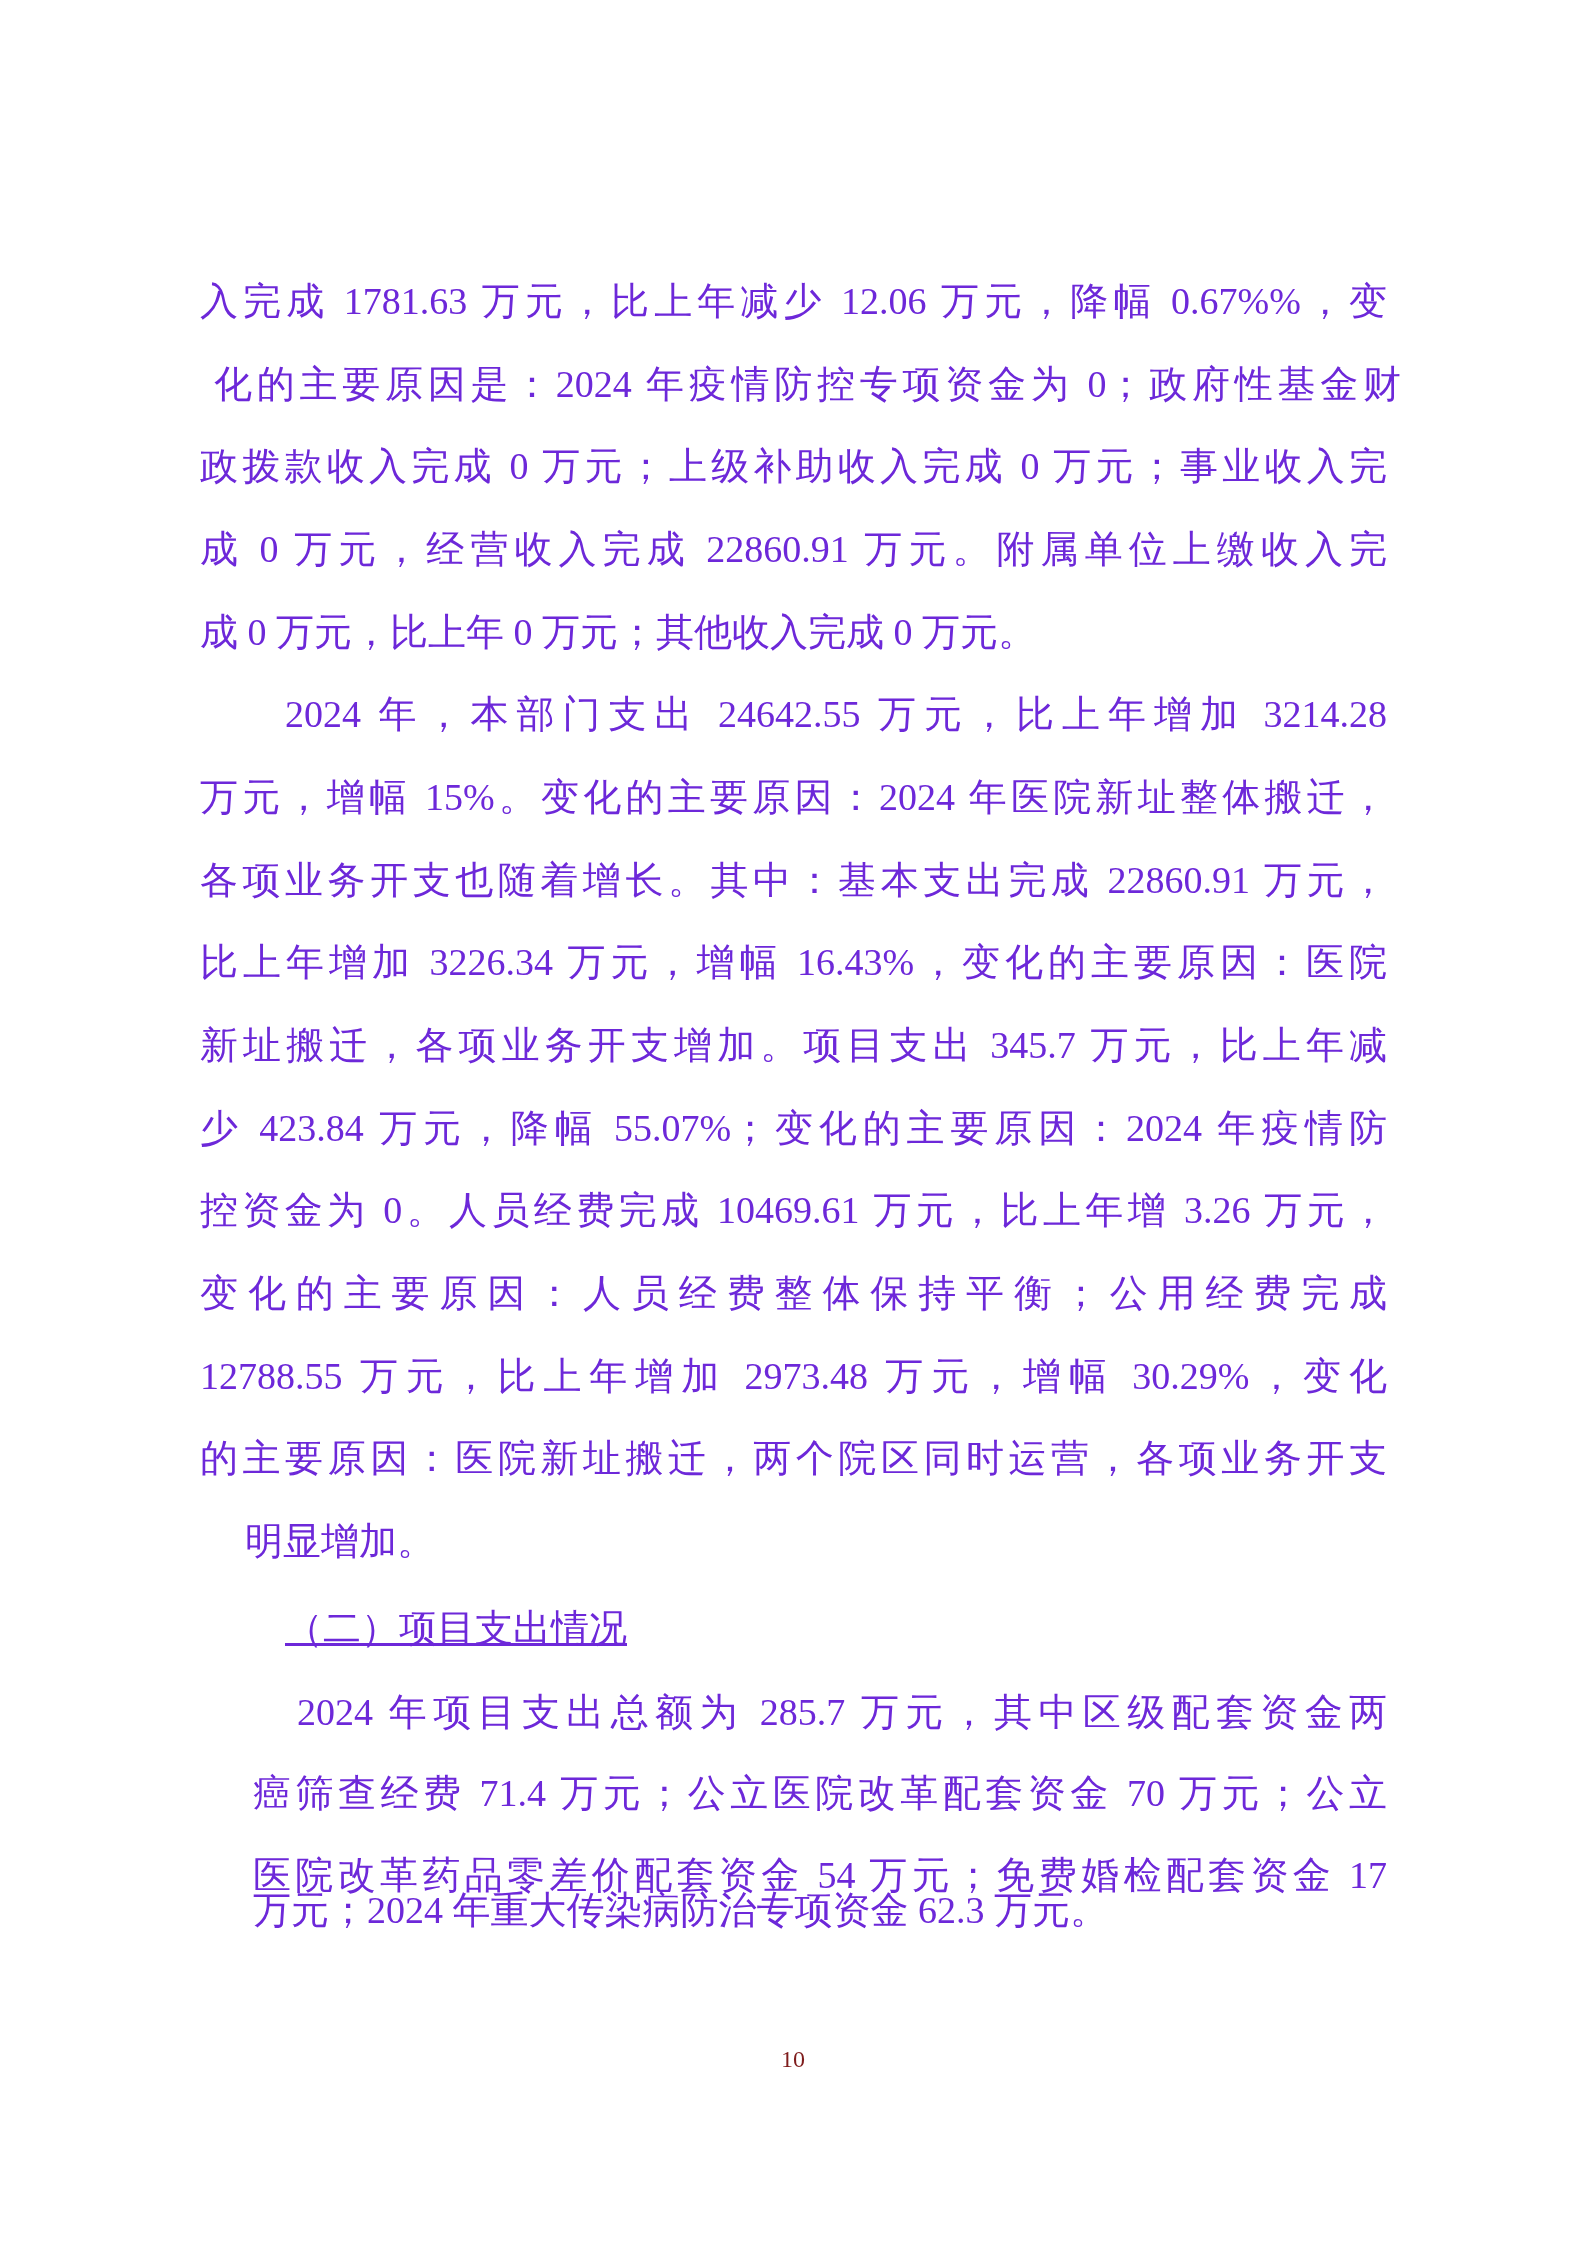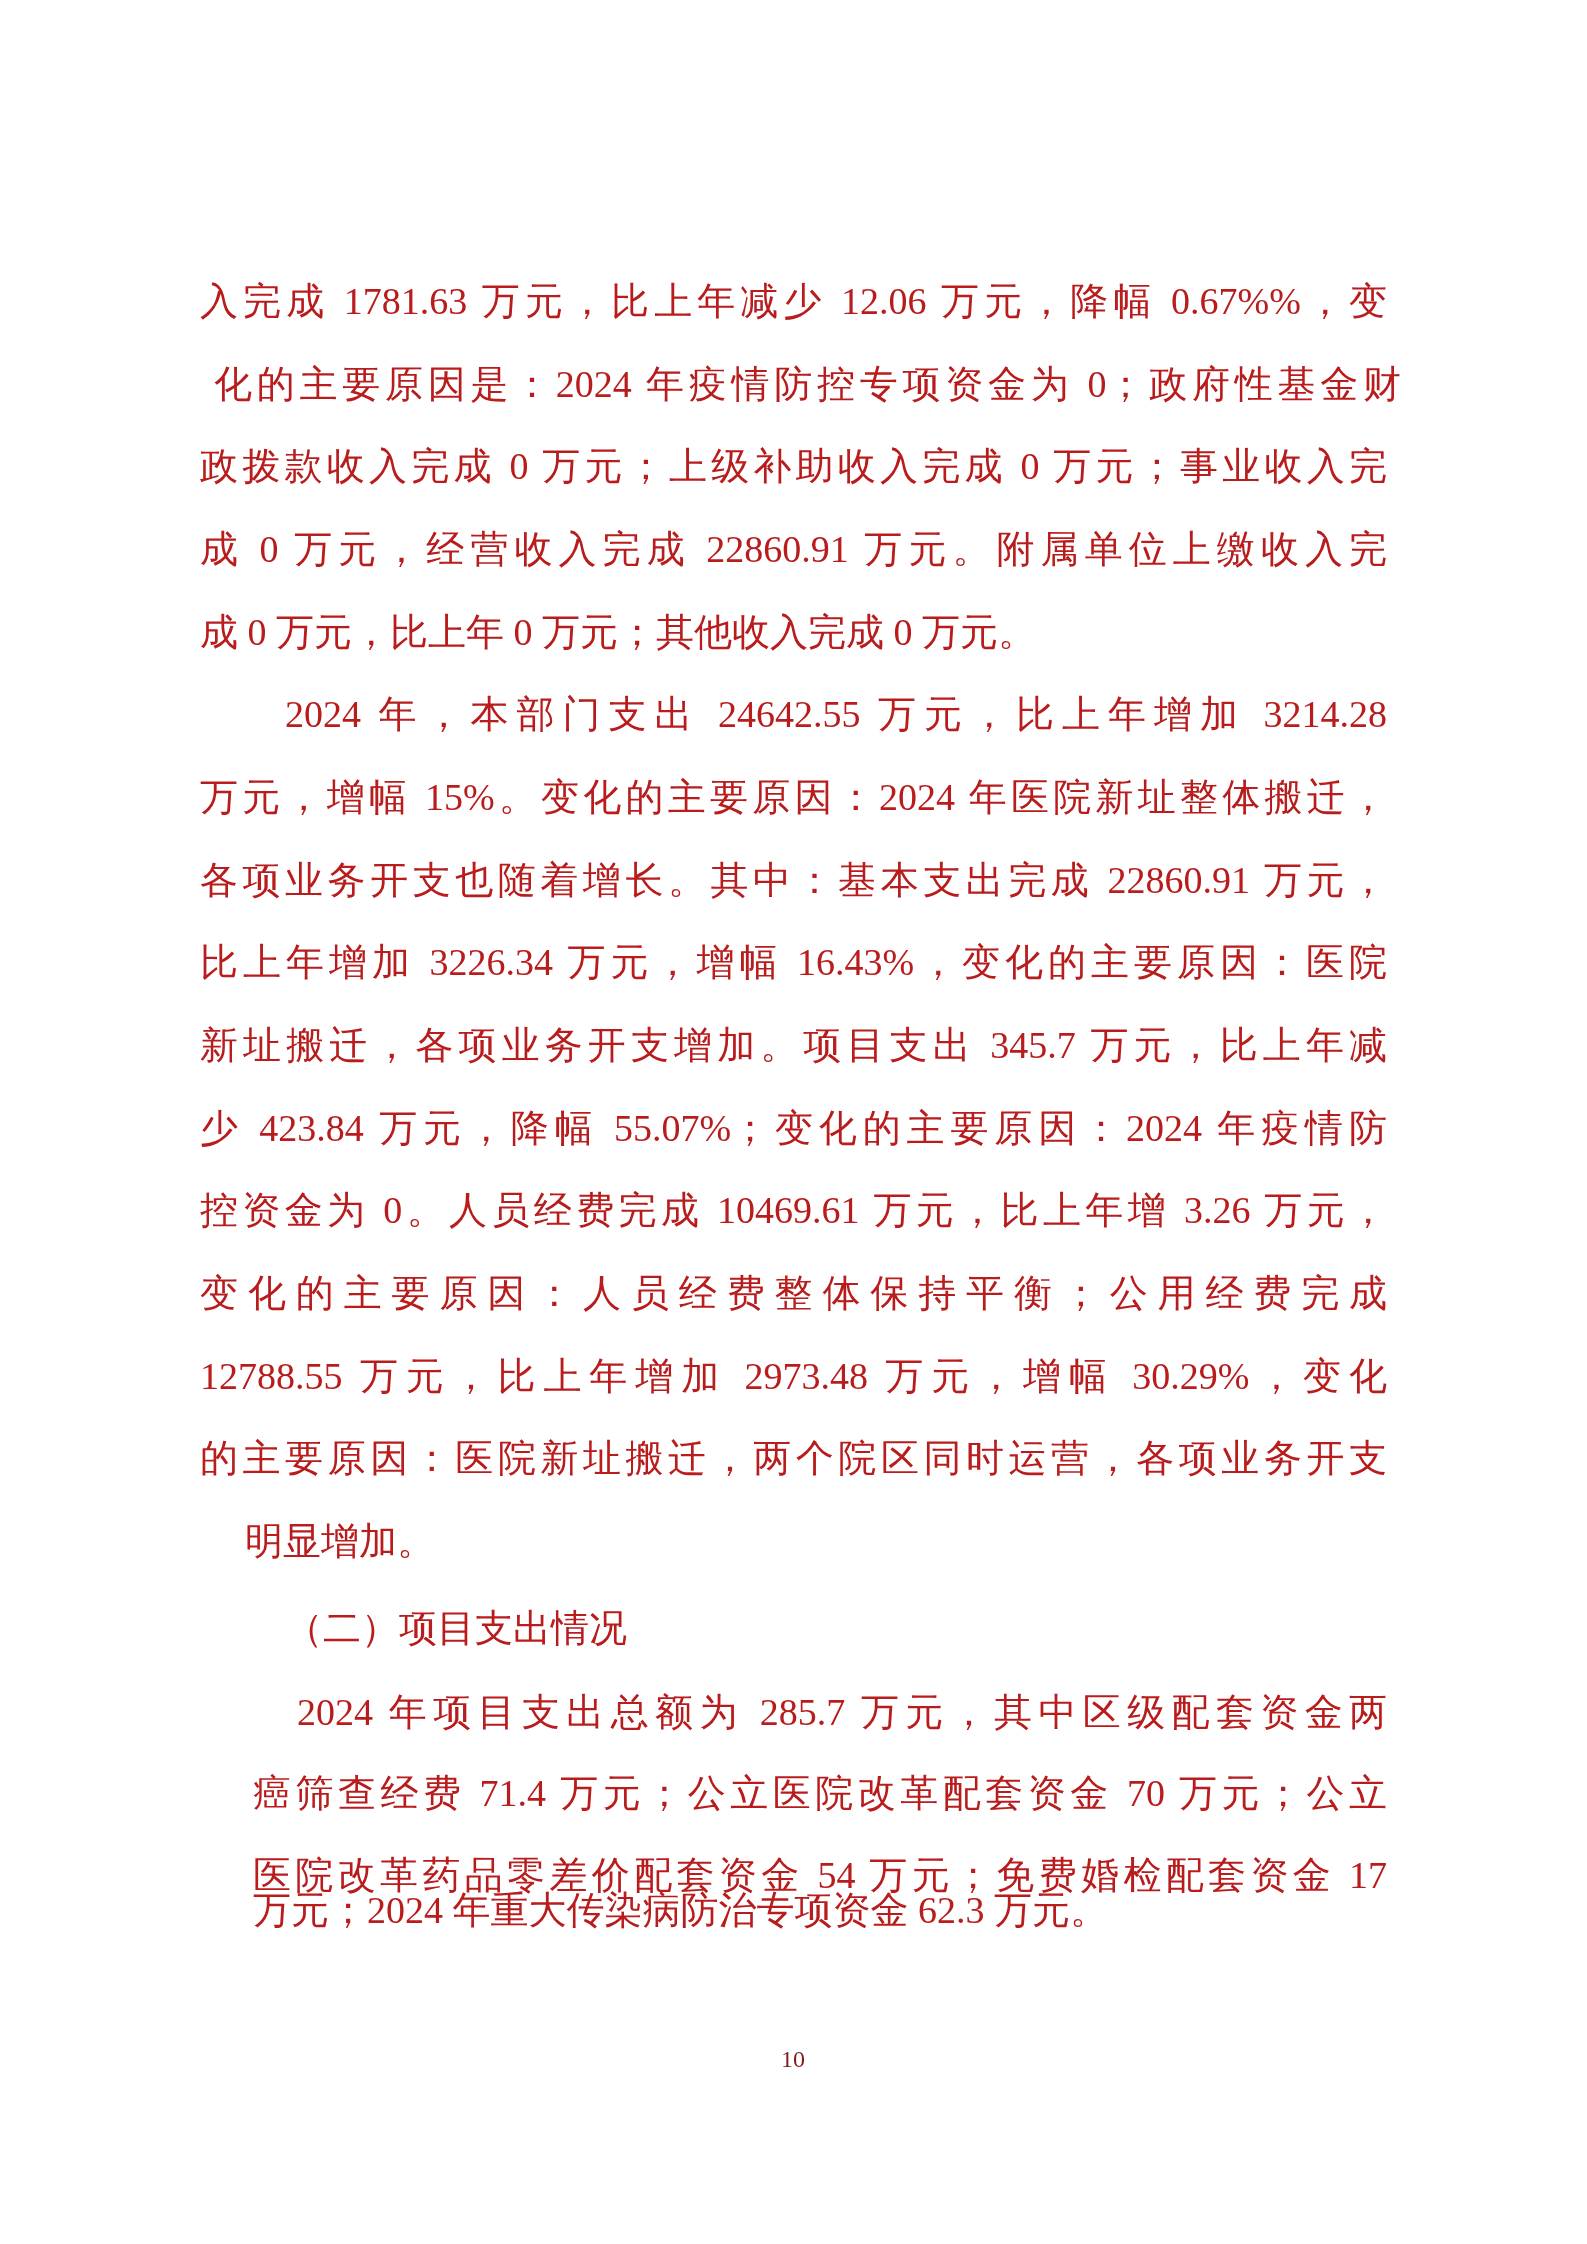--- a/index.html
+++ b/index.html
@@ -8,21 +8,21 @@
       position: absolute; left: 0; top: 0; width: 1587px; height: 2244px;
       background: #ffffff; color: #000000;
       font-family: "Liberation Serif", "DejaVu Serif", serif;
     }
     .line {
       position: absolute;
       height: 44px;
       line-height: 44px;
       font-size: 38px;
       white-space: nowrap;
-      color: #b91c1c;
+      color: #6d28d9;
       overflow: visible;
     }
     .just {
       text-align: justify;
       text-align-last: justify;
       white-space: normal;
       word-break: keep-all;
     }
     .left { text-align: right; text-align-last: left; }
     .page-number {
@@ -54,21 +54,21 @@
     <div class="line just" style="left:200px; top:940px; width:1187px;">比上年增加 3226.34 万元，增幅 16.43%，变化的主要原因：医院</div>
     <div class="line just" style="left:200px; top:1023px; width:1187px;">新址搬迁，各项业务开支增加。项目支出 345.7 万元，比上年减</div>
     <div class="line just" style="left:200px; top:1106px; width:1187px;">少 423.84 万元，降幅 55.07%；变化的主要原因：2024 年疫情防</div>
     <div class="line just" style="left:200px; top:1188px; width:1187px;">控资金为 0。人员经费完成 10469.61 万元，比上年增 3.26 万元，</div>
     <div class="line just" style="left:200px; top:1271px; width:1187px;">变化的主要原因：人员经费整体保持平衡；公用经费完成</div>
     <div class="line just" style="left:200px; top:1354px; width:1187px;">12788.55 万元，比上年增加 2973.48 万元，增幅 30.29%，变化</div>
     <div class="line just" style="left:200px; top:1436px; width:1187px;">的主要原因：医院新址搬迁，两个院区同时运营，各项业务开支</div>
     <div class="line left" style="left:200px; top:1519px; width:1187px;margin-left:45px;">明显增加。</div>
   </div>
 
-  <div class="line left" style="left:285px; top:1606px; width:600px;">（二）项目支出情况</div>
+  <div class="line left" style="left:285px; top:1606px; width:600px;text-decoration:underline;">（二）项目支出情况</div>
 
   <div>
     <div class="line just" style="left:297px; top:1690px; width:1090px;">2024 年项目支出总额为 285.7 万元，其中区级配套资金两</div>
     <div class="line just" style="left:253px; top:1771px; width:1134px;">癌筛查经费 71.4 万元；公立医院改革配套资金 70 万元；公立</div>
     <div class="line just" style="left:253px; top:1853px; width:1134px;">医院改革药品零差价配套资金 54 万元；免费婚检配套资金 17</div>
     <div class="line left" style="left:253px; top:1888px; width:1134px;">万元；2024 年重大传染病防治专项资金 62.3 万元。</div>
   </div>
 
   <div class="page-number">10</div>
 </div>

